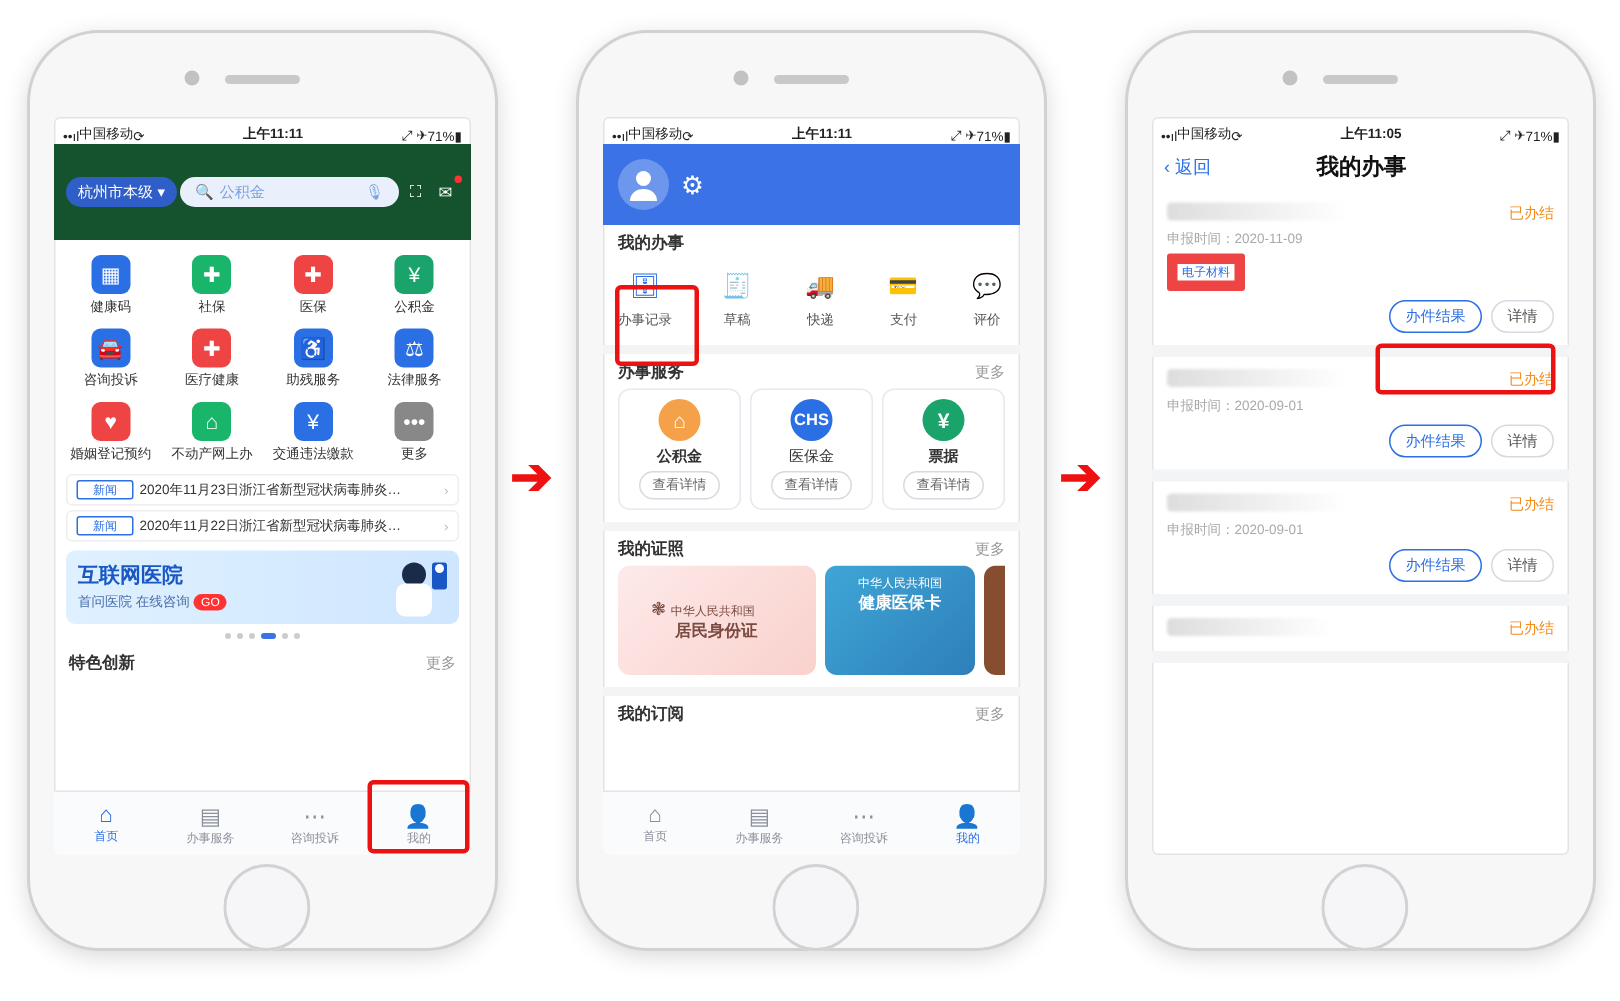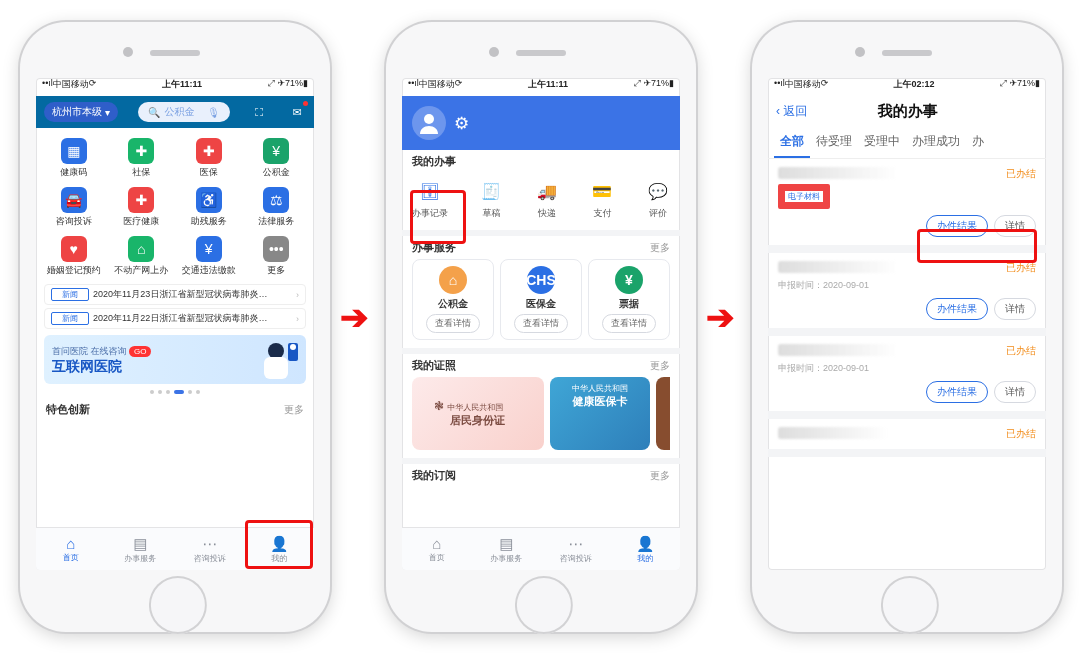--- a/index.html
+++ b/index.html
@@ -1,23 +1,23 @@
 <!DOCTYPE html>
 <html><head>
 <meta charset="utf-8">
 <style>
   body{margin:0;background:#fff;font-family:-apple-system,"Helvetica Neue","PingFang SC","Hiragino Sans GB","Microsoft Yahei",sans-serif;width:1080px;height:667px;position:relative}
   .phone{position:absolute;width:310px;height:610px;border-radius:46px;background:#f7f7f8;box-shadow:0 0 0 2px #d1d1d3,0 4px 18px rgba(0,0,0,.18);top:22px}
   .phone:before{content:"";position:absolute;top:28px;left:50%;transform:translateX(-50%);width:50px;height:6px;border-radius:4px;background:#c9c9cc}
   .phone:after{content:"";position:absolute;bottom:-2px;left:50%;transform:translateX(-45%);width:58px;height:58px;border-radius:50%;box-shadow:inset 0 0 0 2px #d2d2d4;background:#f6f6f8}
   .cam{position:absolute;top:25px;left:50%;margin-left:-52px;width:10px;height:10px;border-radius:50%;background:#c2c2c5}
   .screen{position:absolute;top:56px;left:16px;right:16px;bottom:62px;border-radius:4px;background:#fff;overflow:hidden;font-size:11px;color:#333;box-shadow:inset 0 0 0 1px #e3e3e5}
-  .statusbar{display:flex;align-items:flex-start;height:18px;padding:0 6px;font-size:9px;color:#222}
+  .statusbar{display:flex;align-items:flex-end;height:18px;padding:0 6px;font-size:9px;color:#222}
   .statusbar .sp{flex:1;text-align:center;font-weight:600}
-  .bluebar{background:#0369a1;color:#fff;display:flex;align-items:center;padding:6px 8px;gap:20px}
+  .bluebar{background:#14532d;color:#fff;display:flex;align-items:center;padding:22px 8px;gap:2px}
   .pill{background:#2f5ec9;border-radius:99px;padding:3px 8px;display:flex;align-items:center;gap:3px;font-size:10px}
   .searchpill{flex:1;background:#e9f0fc;border-radius:99px;padding:3px 10px;color:#7aa0e2;font-size:10px;display:flex;align-items:center;gap:4px}
   .sqicon{width:18px;height:18px;display:inline-flex;align-items:center;justify-content:center;color:#fff}
   .grid{display:grid;grid-template-columns:repeat(4,1fr);padding:6px 4px 0}
   .gitem{display:flex;flex-direction:column;align-items:center;font-size:9px;color:#333;padding:4px 0}
   .gic{width:26px;height:26px;border-radius:6px;display:flex;align-items:center;justify-content:center;color:#fff;margin-bottom:2px;font-size:14px}
   .newsline{display:flex;align-items:center;border:1px solid #eee;border-radius:4px;margin:3px 8px;padding:3px 6px;font-size:9px}
   .tag{color:#2b6fe4;border:1px solid #2b6fe4;font-size:8px;padding:0 10px;border-radius:2px;margin-right:4px}
   .banner{margin:6px 8px;border-radius:6px;background:linear-gradient(90deg,#dff1ff,#cfe6ff);padding:8px;position:relative}
   .dots{display:flex;justify-content:center;gap:4px;margin:4px 0}
@@ -135,22 +135,22 @@
           <span>2020年11月23日浙江省新型冠状病毒肺炎…</span>
           <span style="margin-left:auto;color:#bbb">›</span>
         </div>
         <div class="newsline">
           <span class="tag">新闻</span>
           <span>2020年11月22日浙江省新型冠状病毒肺炎…</span>
           <span style="margin-left:auto;color:#bbb">›</span>
         </div>
       </div>
    <div class="banner">
+     <div style="font-weight:700;color:#1857c4;font-size:14px">互联网医院</div>
      <div style="font-size:9px;color:#4b6ea8;margin-top:2px"><span>首问医院 在线咨询</span> <span style="background:#f33;color:#fff;border-radius:8px;font-size:8px;padding:1px 5px">GO</span></div>
-     <div style="font-weight:700;color:#1857c4;font-size:14px">互联网医院</div>
      <svg width="48" height="44" style="position:absolute;right:4px;top:2px">
           <circle cx="22" cy="14" r="8" fill="#1a2b4a"></circle>
           <rect x="10" y="20" width="24" height="22" rx="6" fill="#fff"></rect>
           <rect x="34" y="6" width="10" height="18" rx="2" fill="#1857c4"></rect>
           <circle cx="39" cy="10" r="3" fill="#fff"></circle>
         </svg>
    </div>
    <div class="dots">
         <span class="dot"></span>
         <span class="dot"></span>
@@ -238,22 +238,22 @@
         <span>办事服务</span>
         <span class="more">更多</span>
       </div>
    <div class="cards3" id="c3">
         <div>
           <div style="width:28px;height:28px;border-radius:50%;background:#f4a14a;color:#fff;display:flex;align-items:center;justify-content:center;font-size:14px;font-weight:700">⌂</div>
           <div style="font-weight:600;margin-top:3px">公积金</div>
           <div class="detailbtn">查看详情</div>
         </div>
         <div>
-          <div style="width:28px;height:28px;border-radius:50%;background:#2b6fe4;color:#fff;display:flex;align-items:center;justify-content:center;font-size:14px;font-weight:700">CHS</div>
-          <div style="font-weight:700;margin-top:3px">医保金</div>
+          <div style="width:28px;height:28px;border-radius:50%;background:#2b6fe4;color:#fff;display:flex;align-items:center;justify-content:center;font-size:11px;font-weight:700">CHS</div>
+          <div style="font-weight:400;margin-top:3px">医保金</div>
           <div class="detailbtn">查看详情</div>
         </div>
         <div>
           <div style="width:28px;height:28px;border-radius:50%;background:#1aa36a;color:#fff;display:flex;align-items:center;justify-content:center;font-size:14px;font-weight:700">¥</div>
           <div style="font-weight:600;margin-top:3px">票据</div>
           <div class="detailbtn">查看详情</div>
         </div>
       </div>
    <div style="height:6px;background:#f3f4f6"></div>
    <div class="sectionhead">
@@ -297,42 +297,36 @@
 
 <span class="arrow" style="left:706px">➔</span>
 
 <div class="phone" style="left:752px">
  <span class="cam"></span>
  <div class="screen">
    <div class="statusbar">
      <span>••ıl </span>
         <span>中国移动</span>
         <span> ⟳</span>
-     <span class="sp">上午02:12</span>
+     <span class="sp">上午11:05</span>
      <span>⤢ ✈︎ </span>
         <span>71%</span>
         <span> ▮</span>
    </div>
    <div class="backbar">
      <span>‹ <span>返回</span></span>
      <span class="ttl">我的办事</span>
    </div>
-   <div class="tabs" id="tabs3">
-        <div class="act">全部</div>
-        <div class="">待受理</div>
-        <div class="">受理中</div>
-        <div class="">办理成功</div>
-        <div class="">办</div>
-      </div>
    <div id="recs">
         <div class="rec">
       <div style="display:flex">
             <div class="blurred" style="width:120px"></div>
             <span class="status-ok" style="margin-left:auto;font-size:10px">已办结</span>
           </div>
+      <div style="font-size:9px;color:#aaa;margin-top:4px">申报时间：2020-11-09</div>
       <div style="margin-top:3px"><span class="chip">电子材料</span></div>
       <div class="btnrow">
             <span class="pillbtn pri">办件结果</span>
             <span class="pillbtn sec">详情</span>
           </div>
     </div>
         <div class="rec">
       <div style="display:flex">
             <div class="blurred" style="width:120px"></div>
             <span class="status-ok" style="margin-left:auto;font-size:10px">已办结</span>

